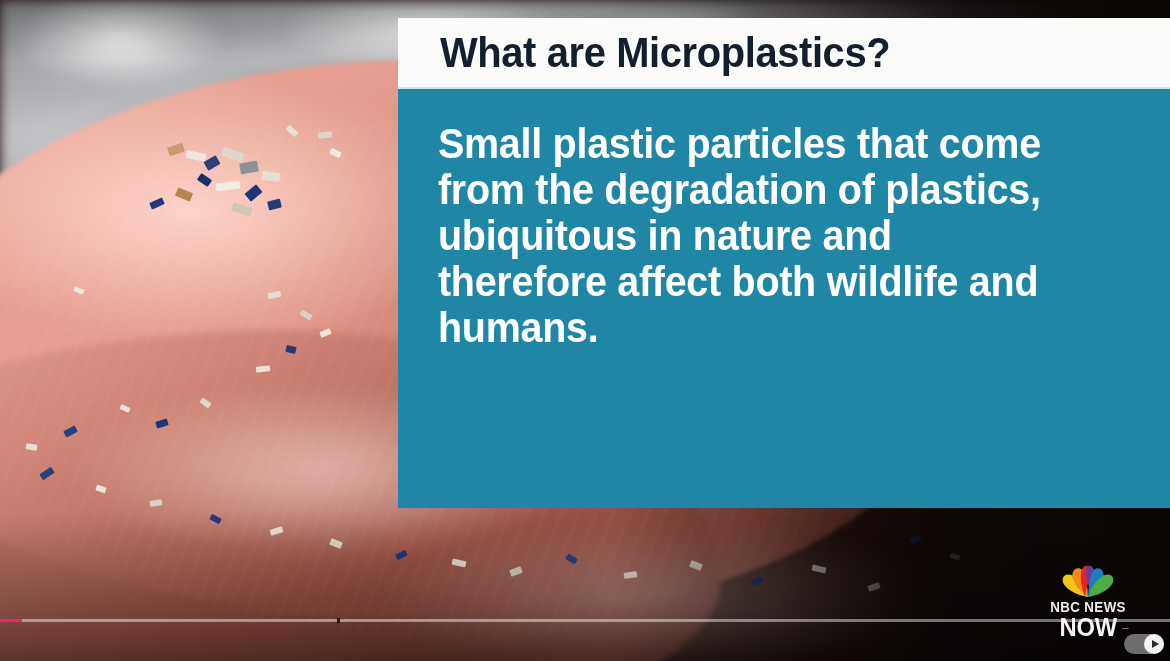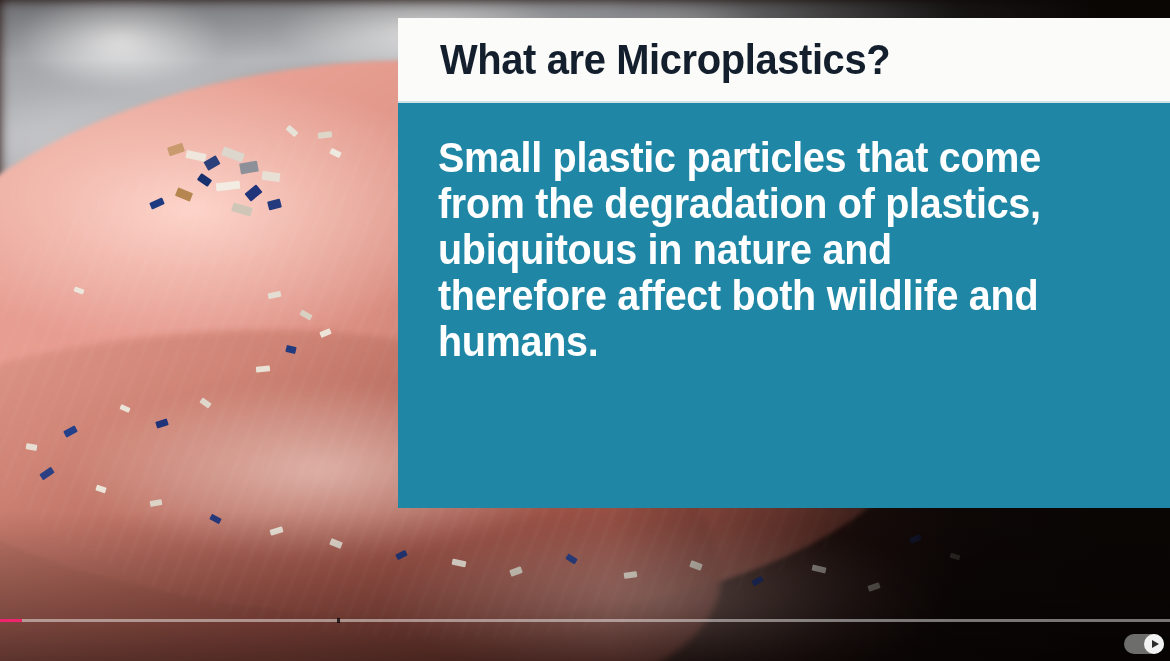--- a/index.html
+++ b/index.html
@@ -99,21 +99,21 @@
   .fleck { position:absolute; border-radius:1px; }
 
   
   .lower-third {
     position:absolute;
     left:398px; top:18px;
     width:772px; height:490px;
     display:flex; flex-direction:column;
   }
   .lt-header {
-    height:85px;
+    height:71px;
     background:#fbfbf9;
     display:flex; align-items:center;
     padding-left:42px;
     border-bottom:2px solid #cfe4e8;
   }
   .lt-title {
     font-family:"Liberation Sans", sans-serif;
     font-size:42px;
     font-weight:bold;
     color:#141f2e;
@@ -295,20 +295,37 @@
         <div>Small plastic particles that come</div>
         <div>from the degradation of plastics,</div>
         <div>ubiquitous in nature and</div>
         <div>therefore affect both wildlife and</div>
         <div>humans.</div>
       </div>
 
     </div>
   </div>
 
+  <div class="network-bug">
+    <svg class="peacock" viewBox="0 0 58 38">
+      <g transform="translate(29,37)">
+        <path d="M0,0 C-6,-2 -16,-6 -21,-14 C-25,-20 -22,-26 -16,-25 C-10,-24 -5,-16 -2,-8 Z" fill="#f5c518" transform="rotate(-8)"></path>
+        <path d="M0,0 C-5,-4 -12,-11 -14,-20 C-15,-26 -11,-31 -6,-29 C-1,-27 -1,-17 0,-8 Z" fill="#f28b1d" transform="rotate(-4)"></path>
+        <path d="M0,0 C-2,-6 -5,-15 -4,-24 C-3,-30 1,-33 4,-30 C7,-27 4,-16 1,-7 Z" fill="#e3252a" transform="translate(-3,0)"></path>
+        <path d="M0,0 C2,-6 5,-15 4,-24 C3,-30 -1,-33 -4,-30 C-7,-27 -4,-16 -1,-7 Z" fill="#6d3a96" transform="translate(3,0)"></path>
+        <path d="M0,0 C5,-4 12,-11 14,-20 C15,-26 11,-31 6,-29 C1,-27 1,-17 0,-8 Z" fill="#1a7ec2" transform="rotate(4)"></path>
+        <path d="M0,0 C6,-2 16,-6 21,-14 C25,-20 22,-26 16,-25 C10,-24 5,-16 2,-8 Z" fill="#4cae3f" transform="rotate(8)"></path>
+      </g>
+    </svg>
+    <div class="bug-line1">NBC NEWS</div>
+    <div class="bug-line2">
+      <span>NOW</span>
+      <span class="tm">_</span>
+    </div>
+  </div>
 
   <div class="progress-track" style="background: rgba(255, 255, 255, 0.45);">
     <div class="progress-played" style="width: 1.9%; background: rgb(240, 36, 110);"></div>
     <div class="chapter-gap" style="left: 28.8%;"></div>
   </div>
 
   <div class="play-toggle">
     <div class="play-knob">
       <div class="play-tri"></div>
     </div>

